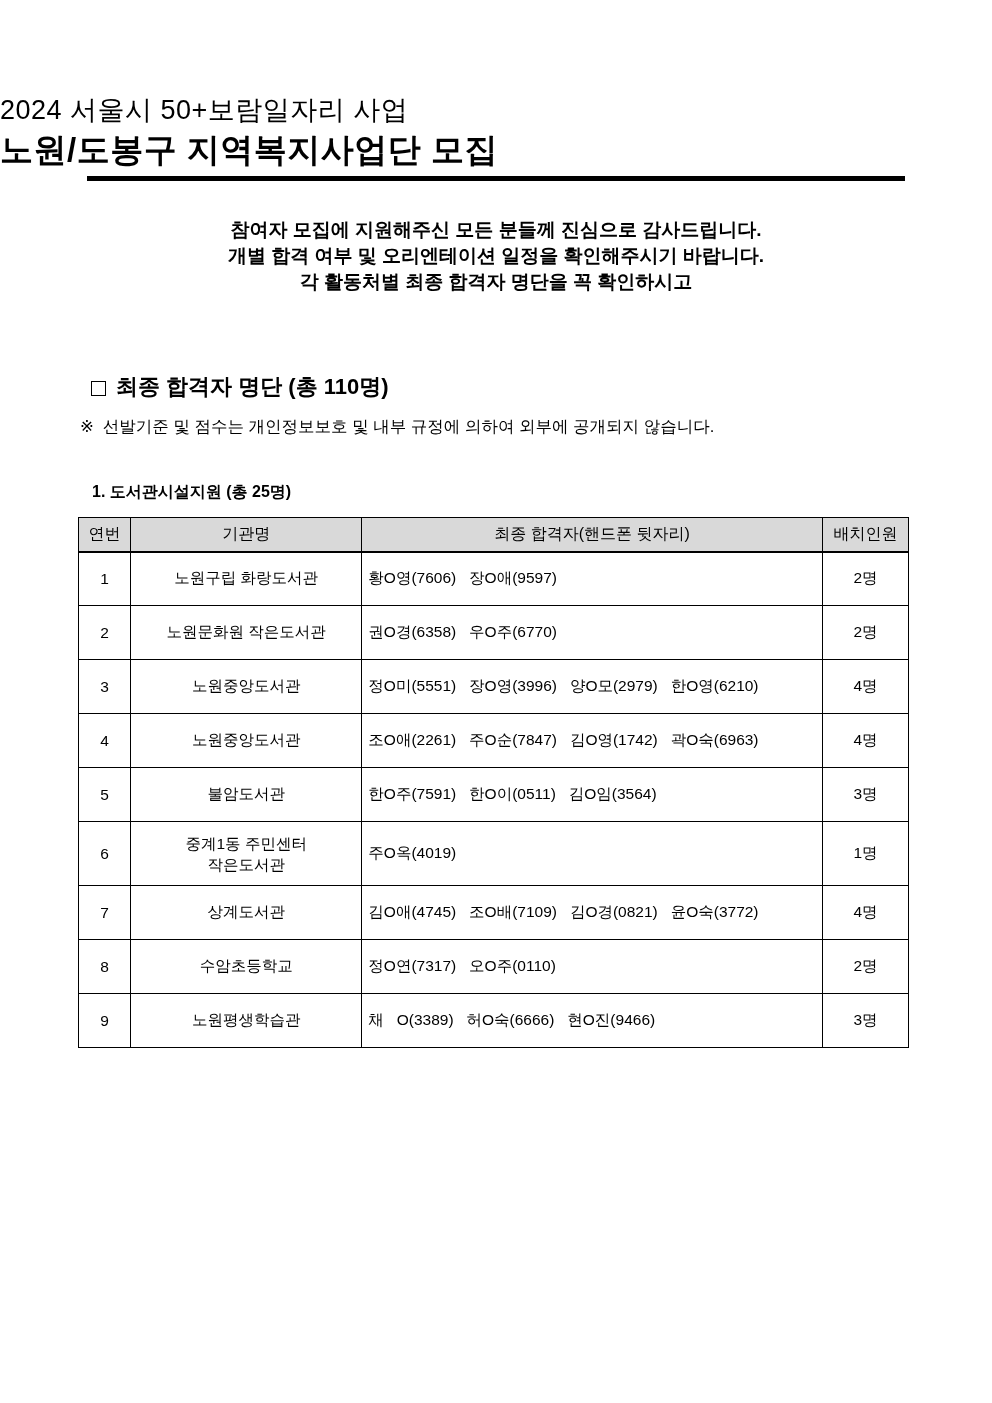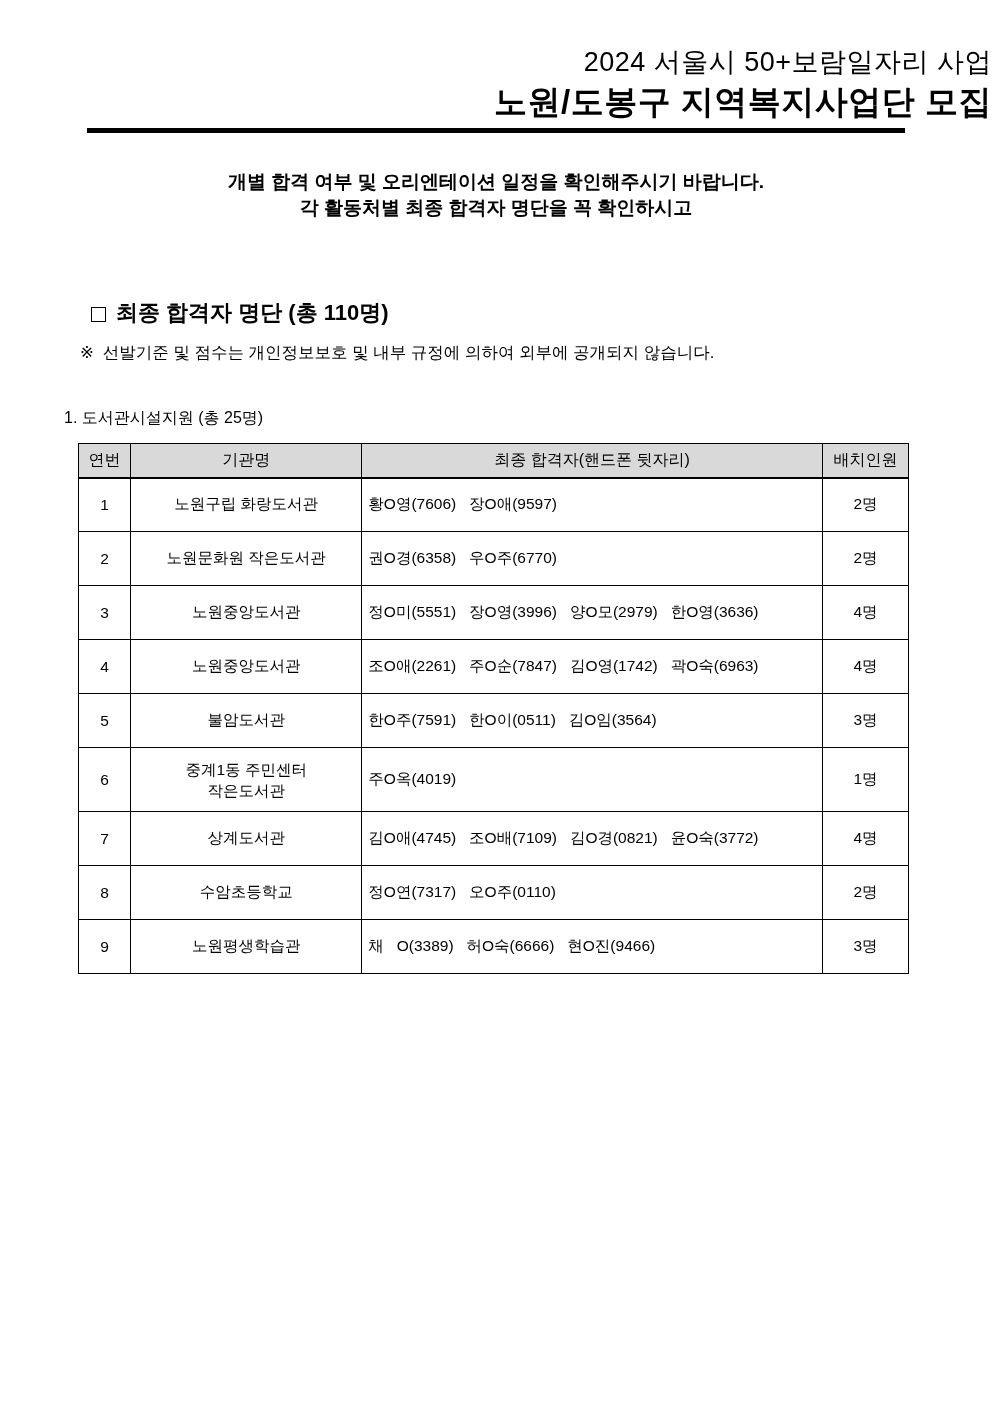--- a/index.html
+++ b/index.html
@@ -20,22 +20,22 @@
   .page {
     width: 992px;
     height: 1403px;
     box-sizing: border-box;
     padding: 0;
     position: relative;
   }
 
   
   .title-block {
-    text-align: right;
-    padding-top: 45px;
+    text-align: left;
+    padding-top: 93px;
   }
   .title-line-1 {
     font-size: 27px;
     line-height: 34px;
     font-weight: 400;
     letter-spacing: 0.5px;
   }
   .title-line-2 {
     font-size: 33px;
     line-height: 42px;
@@ -97,24 +97,24 @@
     font-size: 16.5px;
     line-height: 22px;
     font-weight: 400;
     display: flex;
     gap: 9px;
   }
   .note-mark { flex: none; }
 
   .subsection {
     margin-top: 44px;
-    margin-left: 64px;
+    margin-left: 92px;
     font-size: 16px;
     line-height: 22px;
-    font-weight: 400;
+    font-weight: 700;
   }
 
   
   .table-wrap {
     margin-top: 14px;
     margin-left: 78px;
     width: 831px;
   }
   table.roster {
     border-collapse: collapse;
@@ -161,20 +161,21 @@
 
 <div class="page">
 
   <div class="title-block">
     <div class="title-line-1">2024 서울시 50+보람일자리 사업</div>
     <div class="title-line-2">노원/도봉구 지역복지사업단 모집</div>
     <div class="title-underline"></div>
   </div>
 
   <div class="intro">
+    <div>참여자 모집에 지원해주신 모든 분들께 진심으로 감사드립니다.</div>
     <div>개별 합격 여부 및 오리엔테이션 일정을 확인해주시기 바랍니다.</div>
     <div>각 활동처별 최종 합격자 명단을 꼭 확인하시고</div>
   </div>
 
   <div class="section-heading">
     <span class="square-icon"></span>
     <span>최종 합격자 명단 (총 110명)</span>
   </div>
 
   <div class="note-line">
@@ -203,21 +204,21 @@
           </tr>
           <tr>
             <td class="c-no">2</td>
             <td class="c-org">노원문화원 작은도서관</td>
             <td class="c-names">권O경(6358)   우O주(6770)</td>
             <td class="c-cnt">2명</td>
           </tr>
           <tr>
             <td class="c-no">3</td>
             <td class="c-org">노원중앙도서관</td>
-            <td class="c-names">정O미(5551)   장O영(3996)   양O모(2979)   한O영(3636)</td>
+            <td class="c-names">정O미(5551)   장O영(3996)   양O모(2979)   한O영(6210)</td>
             <td class="c-cnt">4명</td>
           </tr>
           <tr>
             <td class="c-no">4</td>
             <td class="c-org">노원중앙도서관</td>
             <td class="c-names">조O애(2261)   주O순(7847)   김O영(1742)   곽O숙(6963)</td>
             <td class="c-cnt">4명</td>
           </tr>
           <tr>
             <td class="c-no">5</td>

